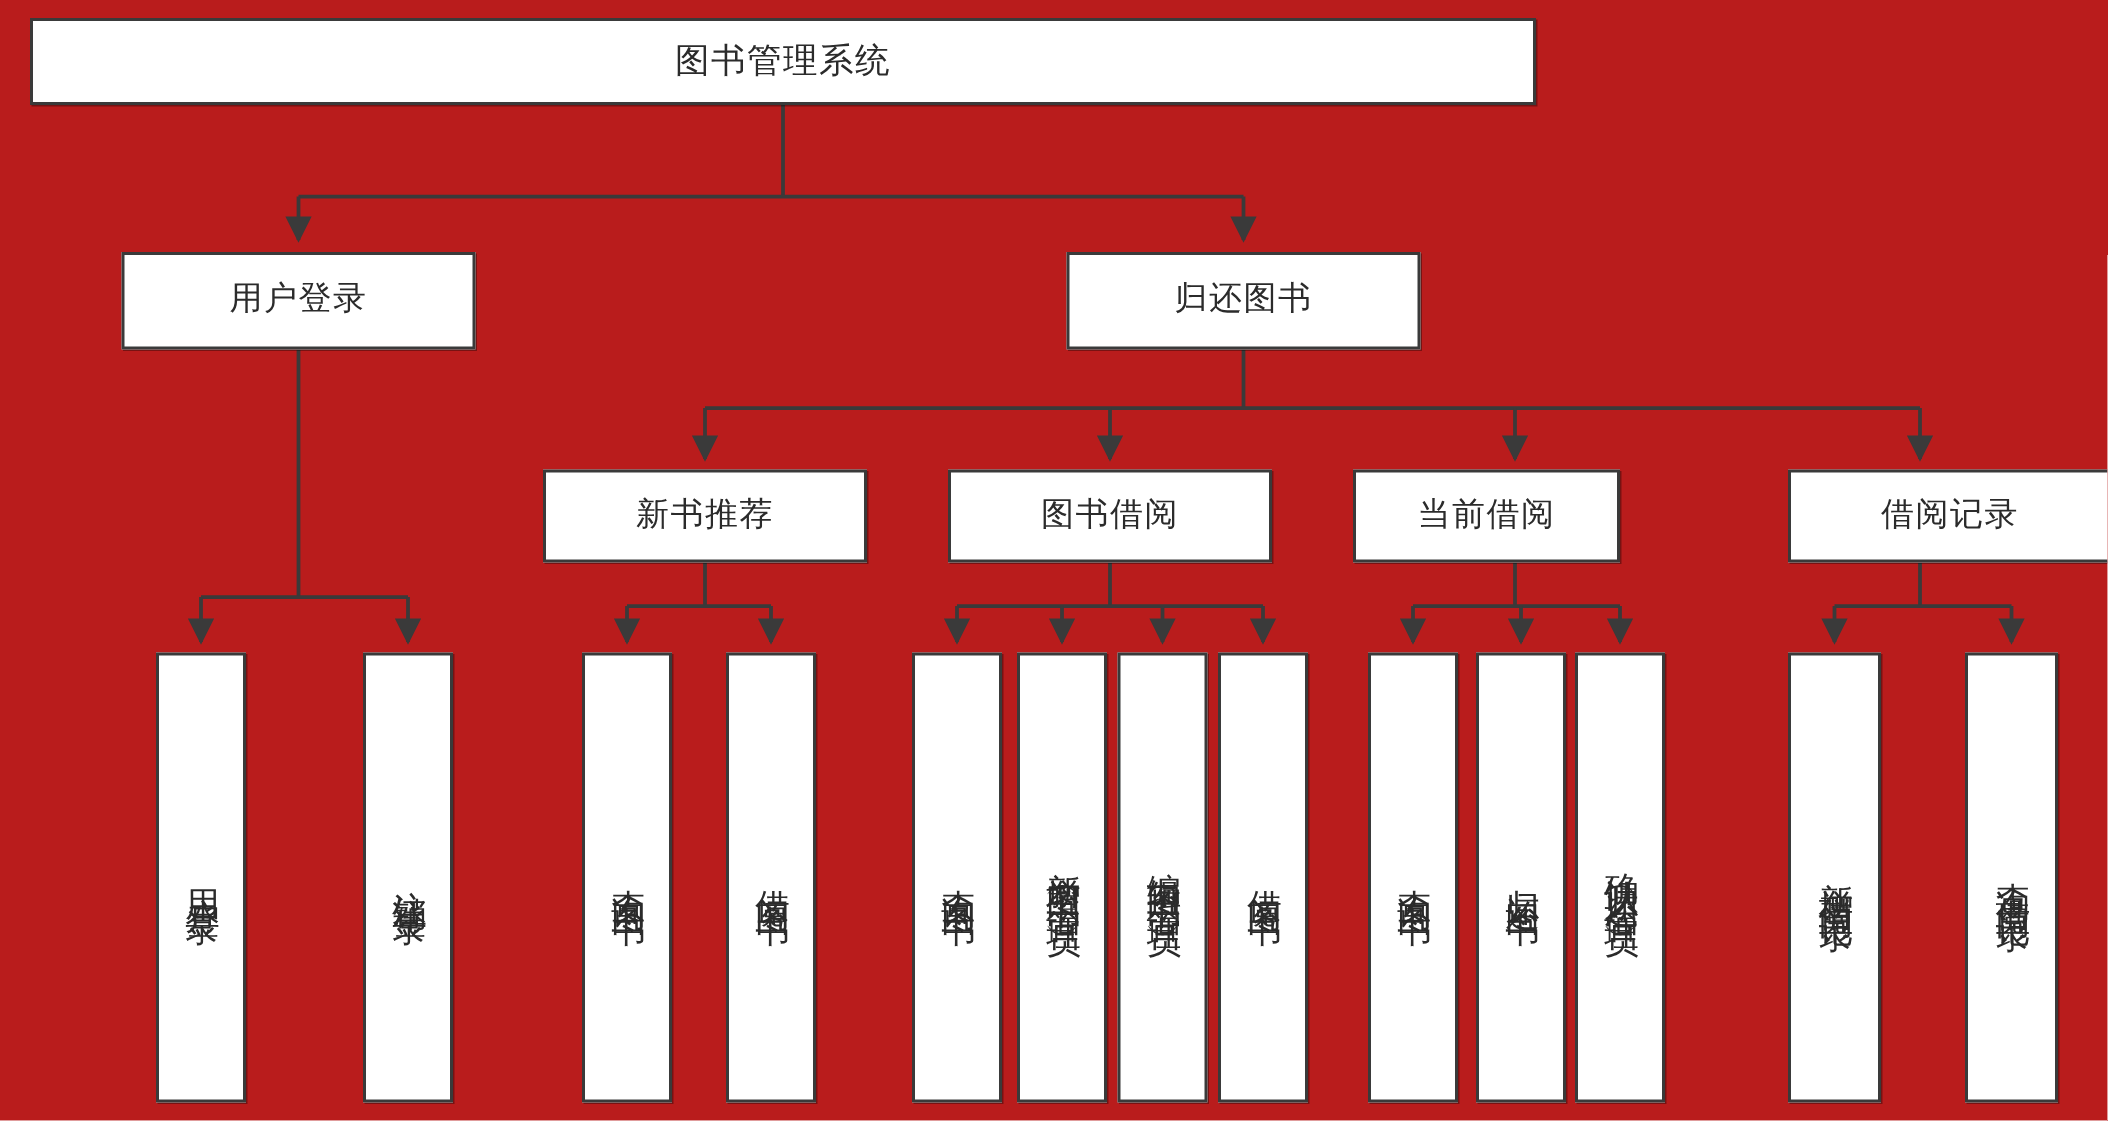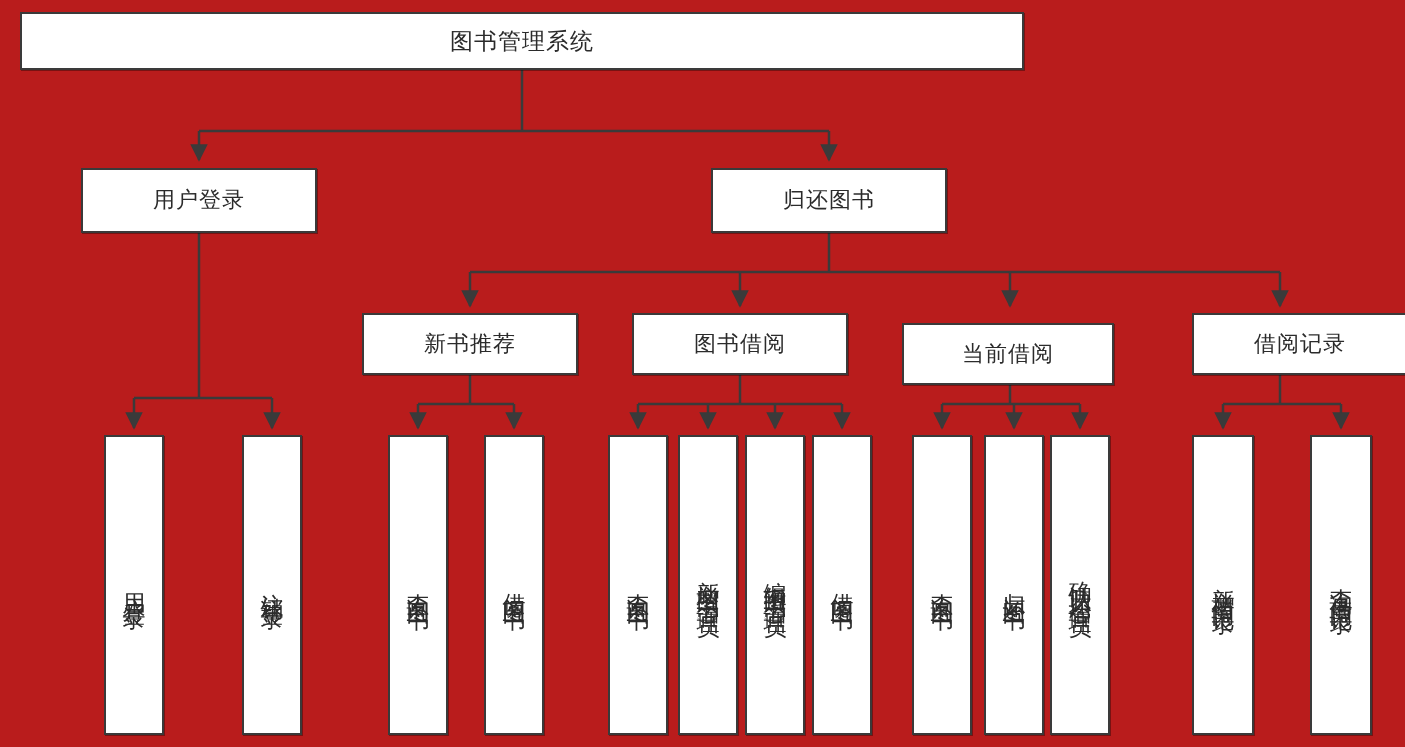--- a/index.html
+++ b/index.html
@@ -136,21 +136,21 @@
   <div class="node horiz" id="node-l2-1" style="left: 711px; top: 168px; width: 236px; height: 65px;">
     <span class="lbl">归还图书</span>
   </div>
 
   <div class="node horiz" id="node-l3-1" style="left: 632px; top: 313px; width: 216px; height: 62px;">
     <span class="lbl">图书借阅</span>
   </div>
   <div class="node horiz" id="node-l3-0" style="left: 362px; top: 313px; width: 216px; height: 62px;">
     <span class="lbl">新书推荐</span>
   </div>
-  <div class="node horiz" id="node-l3-2" style="left: 902px; top: 323px; width: 212px; height: 62px;">
+  <div class="node horiz" id="node-l3-2" style="left: 902px; top: 313px; width: 178px; height: 62px;">
     <span class="lbl">当前借阅</span>
   </div>
   <div class="node horiz" id="node-l3-3" style="left: 1172px; top: 313px; width: 216px; height: 62px; margin-left: 20px;">
     <span class="lbl">借阅记录</span>
   </div>
 
   <div class="node vert" id="node-leaf-0" style="left: 104px; top: 435px; width: 60px; height: 300px;">
     <span class="lbl">用户登录</span>
   </div>
   <div class="node vert" id="node-leaf-1" style="left: 242px; top: 435px; width: 60px; height: 300px;">

